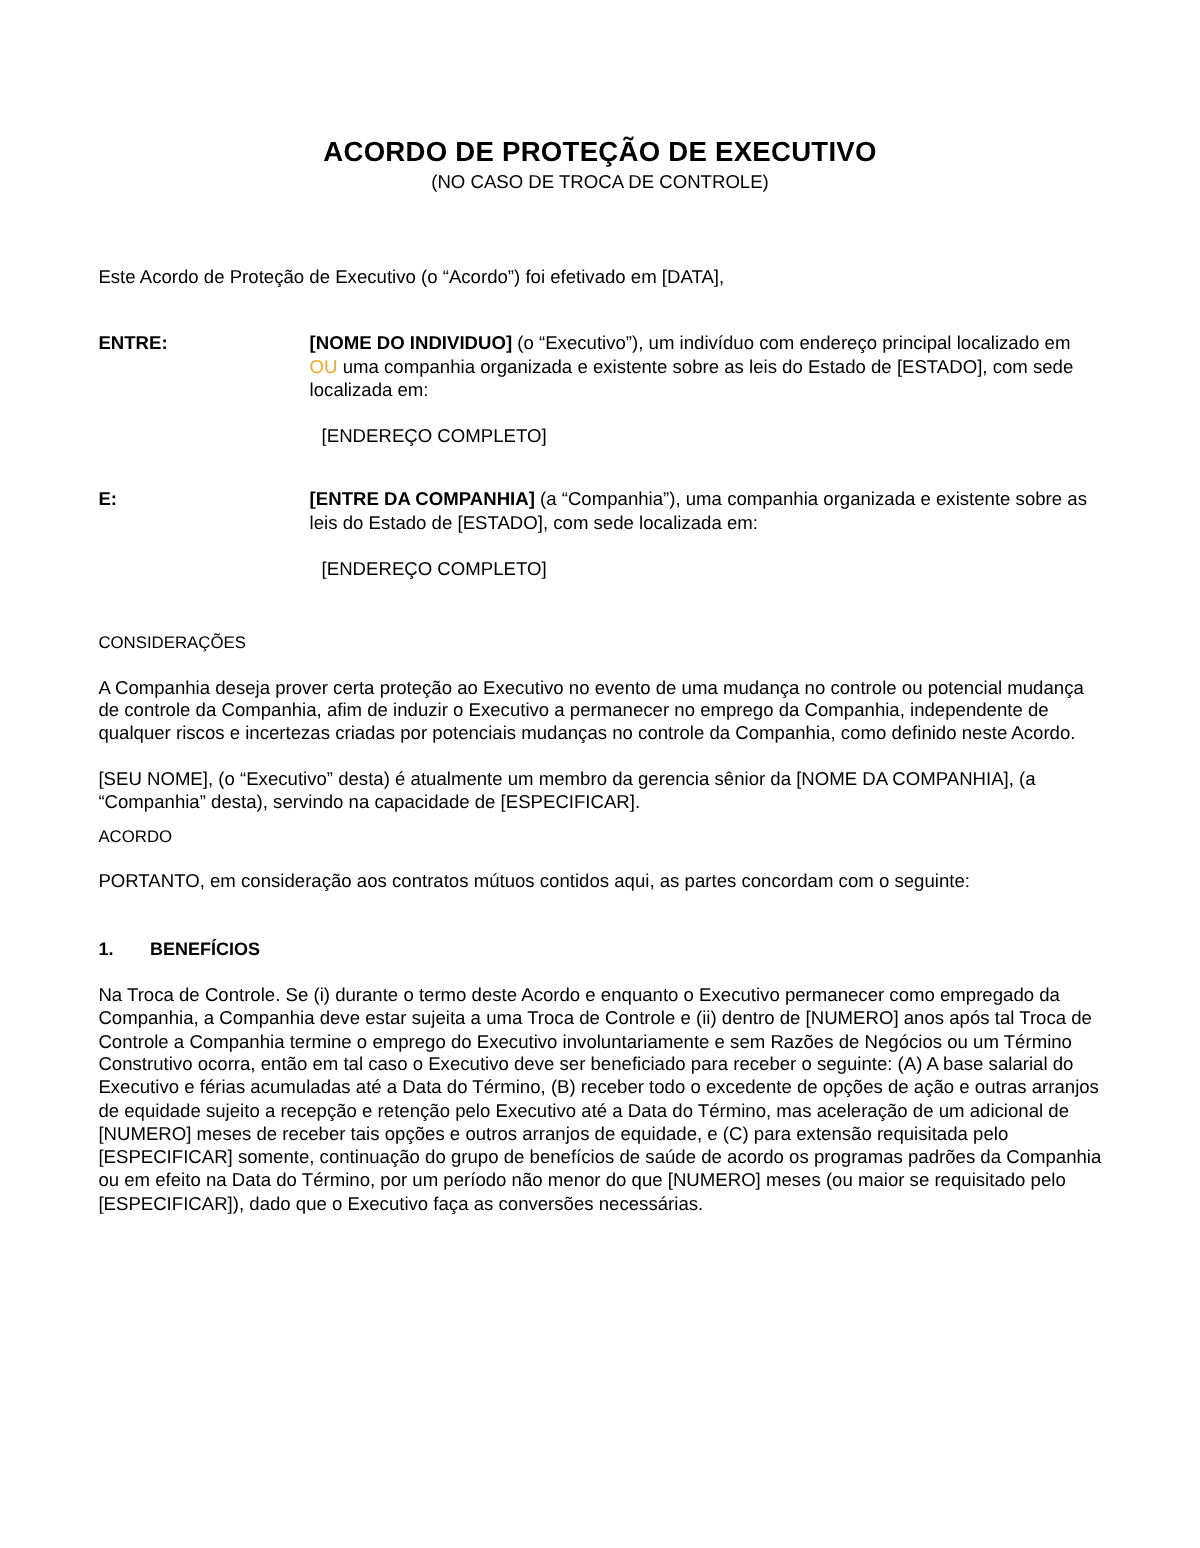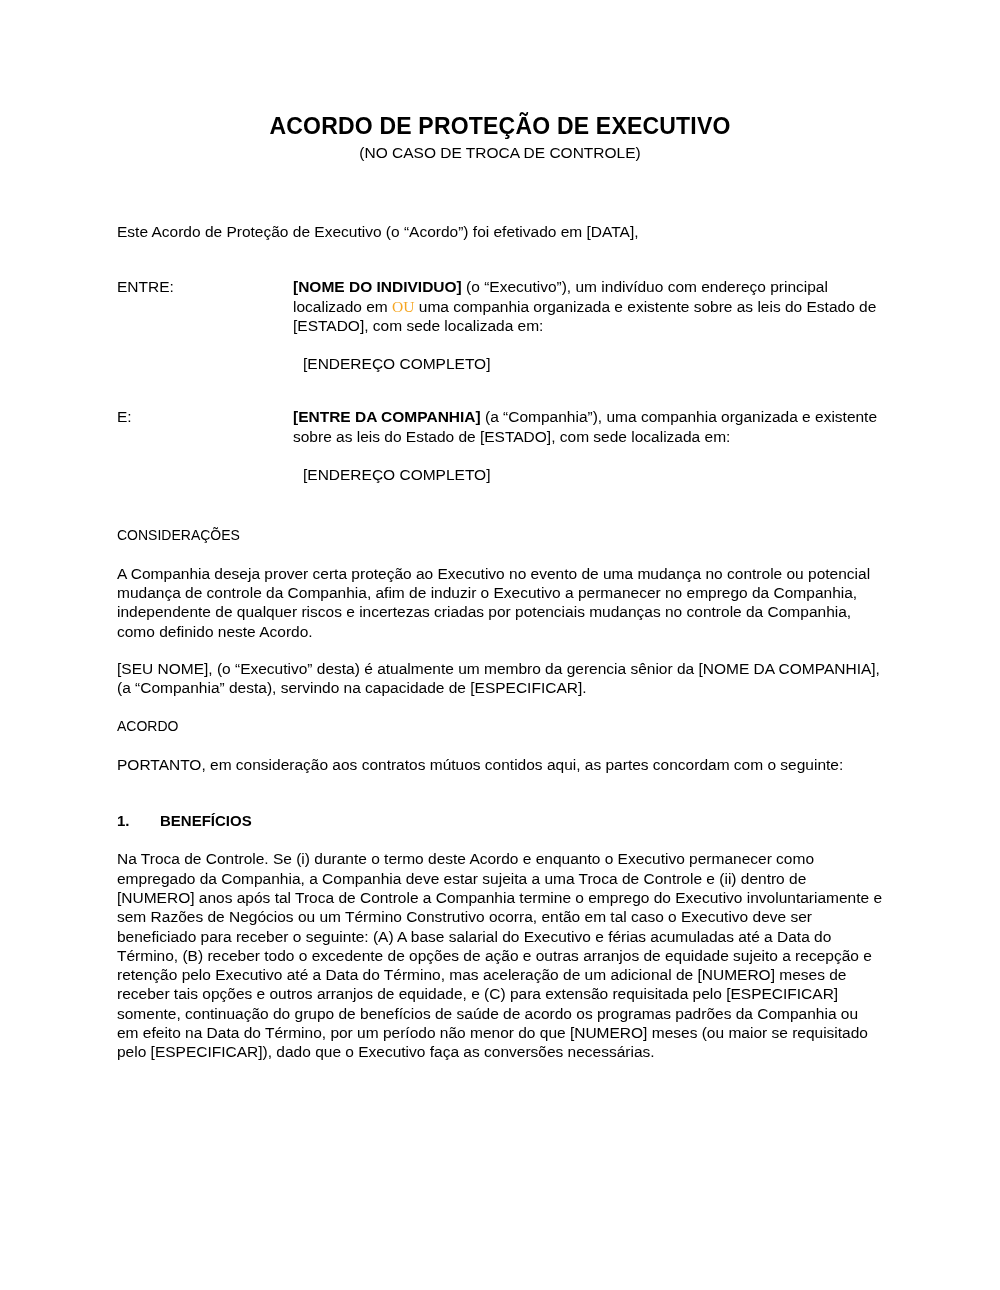--- a/index.html
+++ b/index.html
@@ -11,21 +11,21 @@
     height: 1290px;
     background: #ffffff;
     color: #000000;
     font-family: "Liberation Sans", "DejaVu Sans", sans-serif;
   }
   .page {
     position: relative;
     width: 1000px;
     height: 1196px;
     box-sizing: border-box;
-    padding: 0 117px;
+    padding: 0 82px;
     overflow: hidden;
   }
   .doc-title {
     margin: 0;
     padding-top: 113px;
     font-size: 23px;
     line-height: 27px;
     font-weight: bold;
     text-align: center;
     letter-spacing: 0.2px;
@@ -48,21 +48,21 @@
   .party-row {
     display: flex;
     margin-top: 36px;
   }
   .party-row.second {
     margin-top: 34px;
   }
   .party-label {
     flex: 0 0 176px;
     width: 176px;
-    font-weight: normal;
+    font-weight: bold;
     font-size: 15.5px;
     line-height: 19.3px;
   }
   .party-content {
     flex: 1;
   }
   .address {
     margin-top: 19px;
     margin-left: 10px;
   }
@@ -83,21 +83,20 @@
   }
   .numbered-heading .num {
     display: inline-block;
     width: 43px;
   }
   .big-para {
     margin-top: 19px;
   }
   .ou {
     color: var(--ou-highlight, #F5A623);
-    font-family: Liberation Serif, serif;
   }
   .footer {
     position: absolute;
     left: 117px;
     right: 117px;
     top: 1202px;
   }
   .footer-rule {
     height: 3px;
     background: #000000;
@@ -141,21 +140,21 @@
       <p class="address">[ENDEREÇO COMPLETO]</p>
     </div>
   </div>
 
   <p class="section-heading">CONSIDERAÇÕES</p>
 
   <p class="para">A Companhia deseja prover certa proteção ao Executivo no evento de uma mudança no controle ou potencial mudança de controle da Companhia, afim de induzir o Executivo a permanecer no emprego da Companhia, independente de qualquer riscos e incertezas criadas por potenciais mudanças no controle da Companhia, como definido neste Acordo.</p>
 
   <p class="para">[SEU NOME], (o “Executivo” desta) é atualmente um membro da gerencia sênior da [NOME DA COMPANHIA], (a “Companhia” desta), servindo na capacidade de [ESPECIFICAR].</p>
 
-  <p class="section-heading" style="margin-top:20px;">ACORDO</p>
+  <p class="section-heading" style="margin-top:10px;">ACORDO</p>
 
   <p class="para">PORTANTO, em consideração aos contratos mútuos contidos aqui, as partes concordam com o seguinte:</p>
 
   <p class="numbered-heading"><span class="num">1.</span><span>BENEFÍCIOS</span></p>
 
   <p class="big-para">Na Troca de Controle. Se (i) durante o termo deste Acordo e enquanto o Executivo permanecer como empregado da Companhia, a Companhia deve estar sujeita a uma Troca de Controle e (ii) dentro de [NUMERO] anos após tal Troca de Controle a Companhia termine o emprego do Executivo involuntariamente e sem Razões de Negócios ou um Término Construtivo ocorra, então em tal caso o Executivo deve ser beneficiado para receber o seguinte: (A) A base salarial do Executivo e férias acumuladas até a Data do Término, (B) receber todo o excedente de opções de ação e outras arranjos de equidade sujeito a recepção e retenção pelo Executivo até a Data do Término, mas aceleração de um adicional de [NUMERO] meses de receber tais opções e outros arranjos de equidade, e (C) para extensão requisitada pelo [ESPECIFICAR] somente, continuação do grupo de benefícios de saúde de acordo os programas padrões da Companhia ou em efeito na Data do Término, por um período não menor do que [NUMERO] meses (ou maior se requisitado pelo [ESPECIFICAR]), dado que o Executivo faça as conversões necessárias.</p>
 
   <div class="footer">
     <div class="footer-rule"></div>
     <div class="footer-row">

